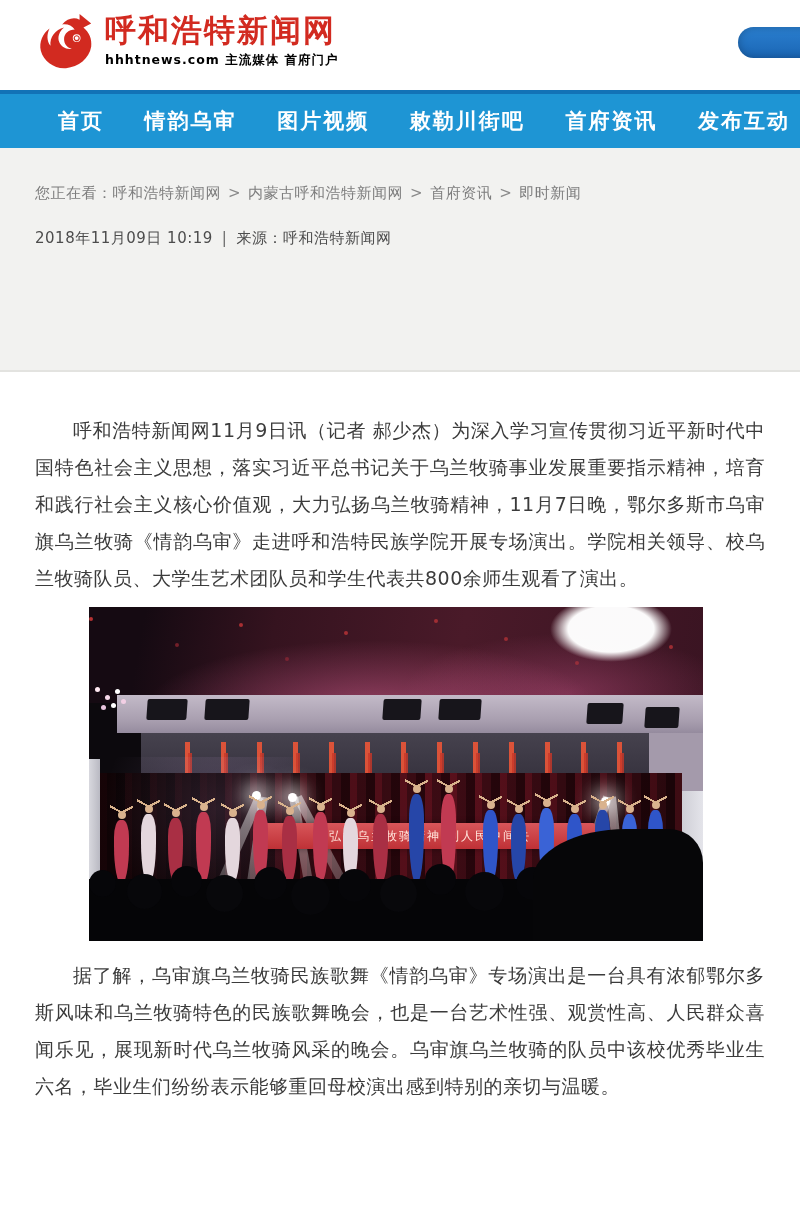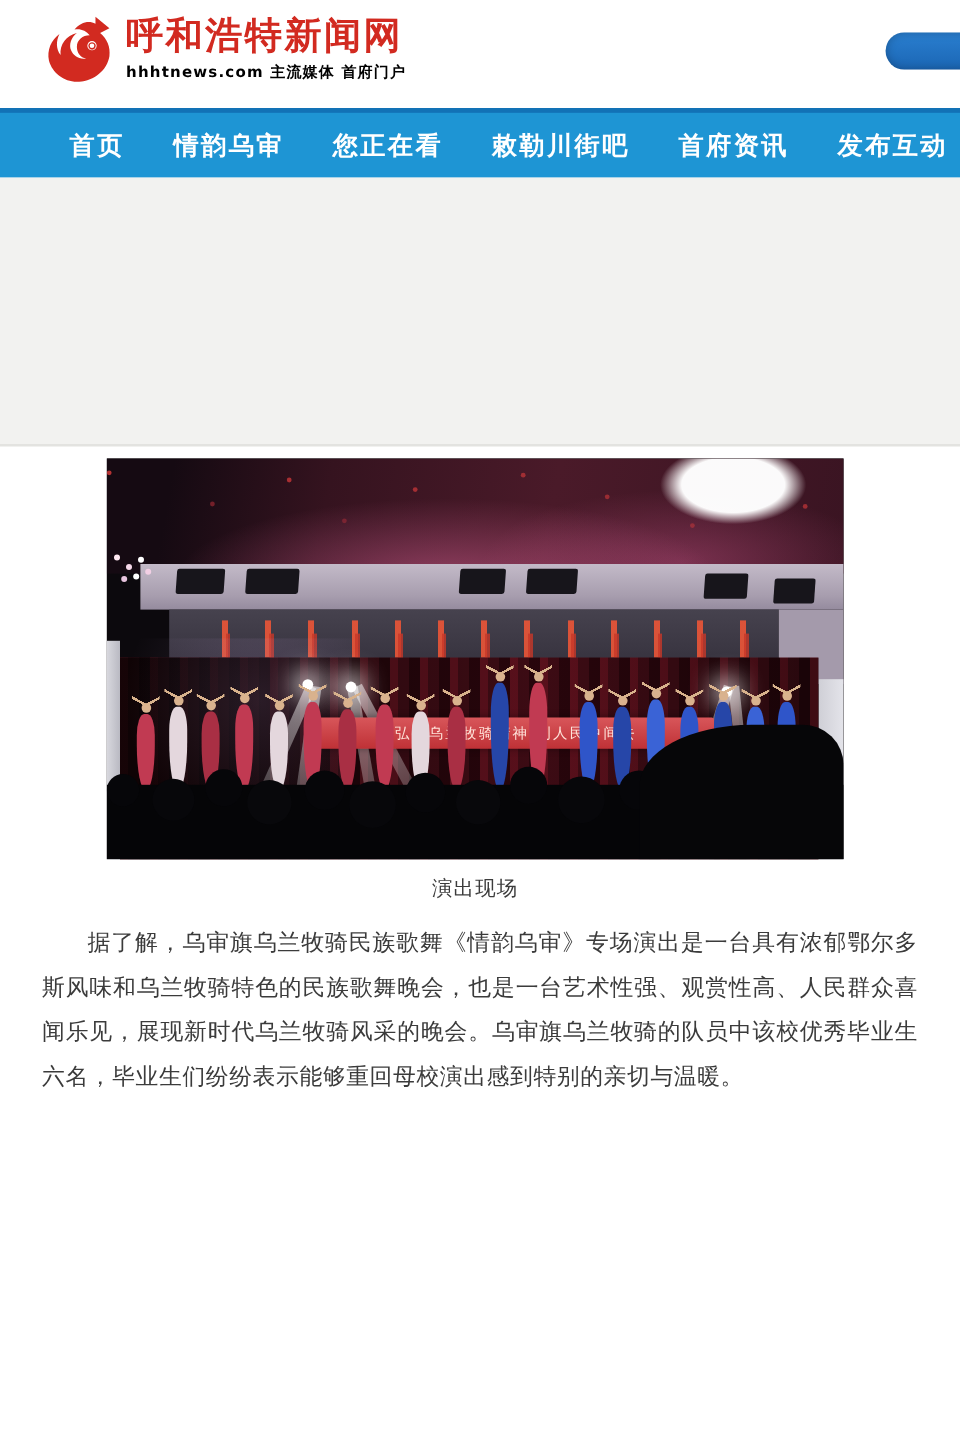--- a/index.html
+++ b/index.html
@@ -120,30 +120,37 @@
         <div class="logo-text-main">呼和浩特新闻网</div>
         <div class="logo-text-sub">hhhtnews.com 主流媒体 首府门户</div>
       </div>
     </div>
     <div class="header-pill"></div>
   </div>
 
   <div class="main-nav">
     <span class="nav-item">首页</span>
     <span class="nav-item">情韵乌审</span>
-    <span class="nav-item">您正在看</span>
+    <span class="nav-item">图片视频</span>
     <span class="nav-item">敕勒川街吧</span>
     <span class="nav-item">首府资讯</span>
     <span class="nav-item">发布互动</span>
   </div>
 
   <div class="article-head">
+    <div class="breadcrumb">
+      <span>您正在看：</span><span class="crumb">呼和浩特新闻网</span><span class="sep">&gt;</span><span class="crumb">内蒙古呼和浩特新闻网</span><span class="sep">&gt;</span><span class="crumb">首府资讯</span><span class="sep">&gt;</span><span class="crumb">即时新闻</span>
+    </div>
+    <div class="article-meta">
+      <span>2018年11月09日 10:19</span><span class="bar">|</span><span>来源：呼和浩特新闻网</span>
+    </div>
   </div>
 
   <div class="article-body">
+    <p class="para para-1">呼和浩特新闻网11月9日讯（记者 郝少杰）为深入学习宣传贯彻习近平新时代中国特色社会主义思想，落实习近平总书记关于乌兰牧骑事业发展重要指示精神，培育和践行社会主义核心价值观，大力弘扬乌兰牧骑精神，11月7日晚，鄂尔多斯市乌审旗乌兰牧骑《情韵乌审》走进呼和浩特民族学院开展专场演出。学院相关领导、校乌兰牧骑队员、大学生艺术团队员和学生代表共800余师生观看了演出。</p>
 
     <div class="photo-wrap">
       <div class="photo">
         <div class="ph-ceiling"></div>
         <div class="ph-ceil-dots"></div>
         <div class="ph-balcony"></div>
         <div class="ph-window" style="left:58px;width:40px;"></div>
         <div class="ph-window" style="left:116px;width:44px;"></div>
         <div class="ph-window" style="left:294px;width:38px;"></div>
         <div class="ph-window" style="left:350px;width:42px;"></div>
@@ -188,18 +195,17 @@
         <span class="dancer d-b1" style="left:559px;height:74px;"></span>
 
         <div class="ph-floor"></div>
         <div class="ph-apron"></div>
         <div class="ph-screen-br"></div>
         <div class="ph-audience"></div>
         <div class="ph-bumps"></div>
         <div class="ph-aud-right"></div>
       </div>
     </div>
-    <div class="photo-caption">演出现场</div>
 
     <p class="para para-2">据了解，乌审旗乌兰牧骑民族歌舞《情韵乌审》专场演出是一台具有浓郁鄂尔多斯风味和乌兰牧骑特色的民族歌舞晚会，也是一台艺术性强、观赏性高、人民群众喜闻乐见，展现新时代乌兰牧骑风采的晚会。乌审旗乌兰牧骑的队员中该校优秀毕业生六名，毕业生们纷纷表示能够重回母校演出感到特别的亲切与温暖。</p>
   </div>
 
 </div>
 
 </body></html>

